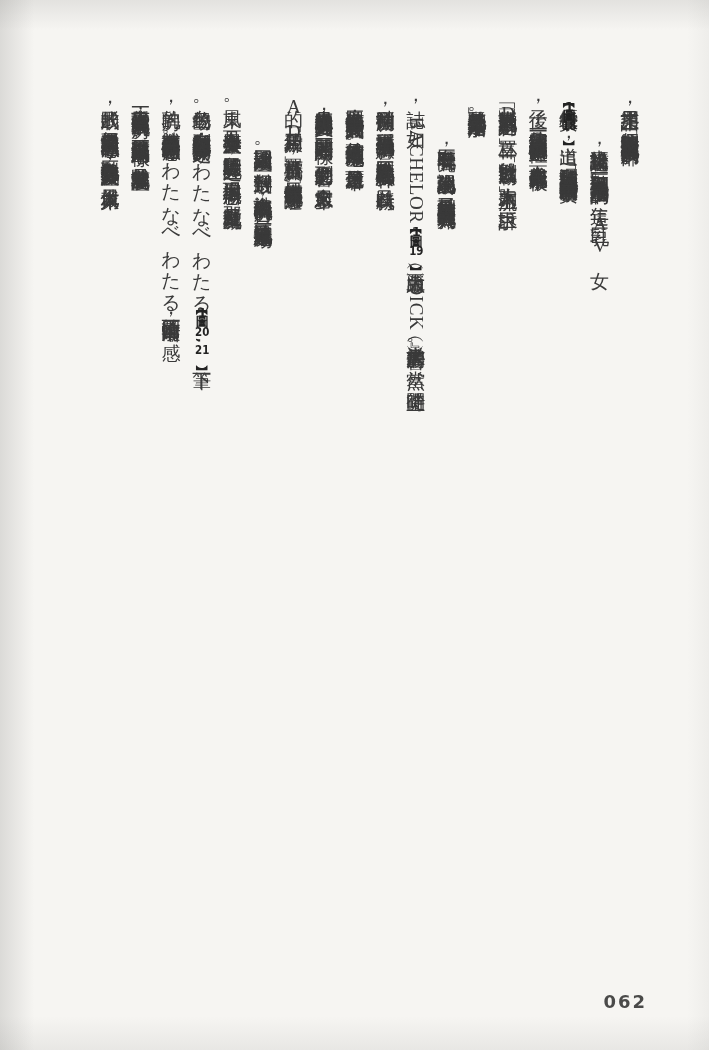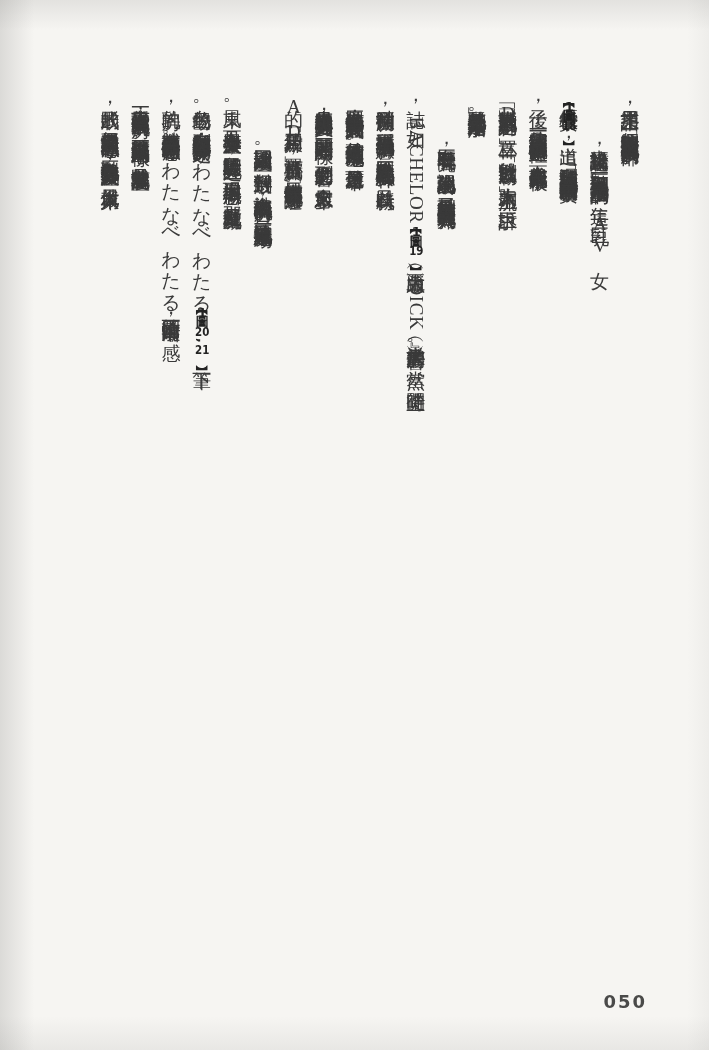--- a/index.html
+++ b/index.html
@@ -76,14 +76,14 @@
       <div class="tcol">巨乳偶像的河合奈保子和柏原芳惠等人的人氣，的確是為這波潮流打下了地基。就像是頂著日本</div>
       <div class="tcol">人從未見過的巨大胸圍的金髮外國人，開著黑船叩關開國一樣。受到它們的影響，愈來愈多日本</div>
       <div class="tcol">的<span class="up">A</span>片和三級片用「<span class="up">D</span>罩杯」當成賣點，使日本全體都被「巨乳盼望論」滲透。</div>
       <div class="tcol">　　話題回到成人漫畫。對得到解放，被允許自由表現的乳房而言，這波巨乳化風潮就像是一場</div>
       <div class="tcol">東風。而且在美少女漫畫界，這段時期除了巨乳之外，還出現另一個新概念。那就是童顏巨乳角</div>
       <div class="tcol">色的登場。在列舉初期巨乳作家時絕對不可漏掉的作家之一，わたなべわたる<span class="fig">【圖<span class="tcy">1</span>-<span class="tcy">20</span>,<span class="tcy">21</span>】</span>筆下</div>
       <div class="tcol">的乳房，就擁有比起角色本身更加搶眼的壓倒性存在感。わたなべわたる筆下輪廓圓滾清晰，感</div>
       <div class="tcol">覺光是碰一下就會被彈回來的乳房，簡直就像被灌滿至極限的水球一樣。雖然是非常記號和漫畫</div>
       <div class="tcol">式的形狀，但最重要的還是那強烈的存在感；巨乳型角色的存在對於成人漫畫界，就像日本人第</div>
     </div>
-  <div class="page-number">050</div>
+  <div class="page-number">062</div>
 </div>
 
 </body></html>

